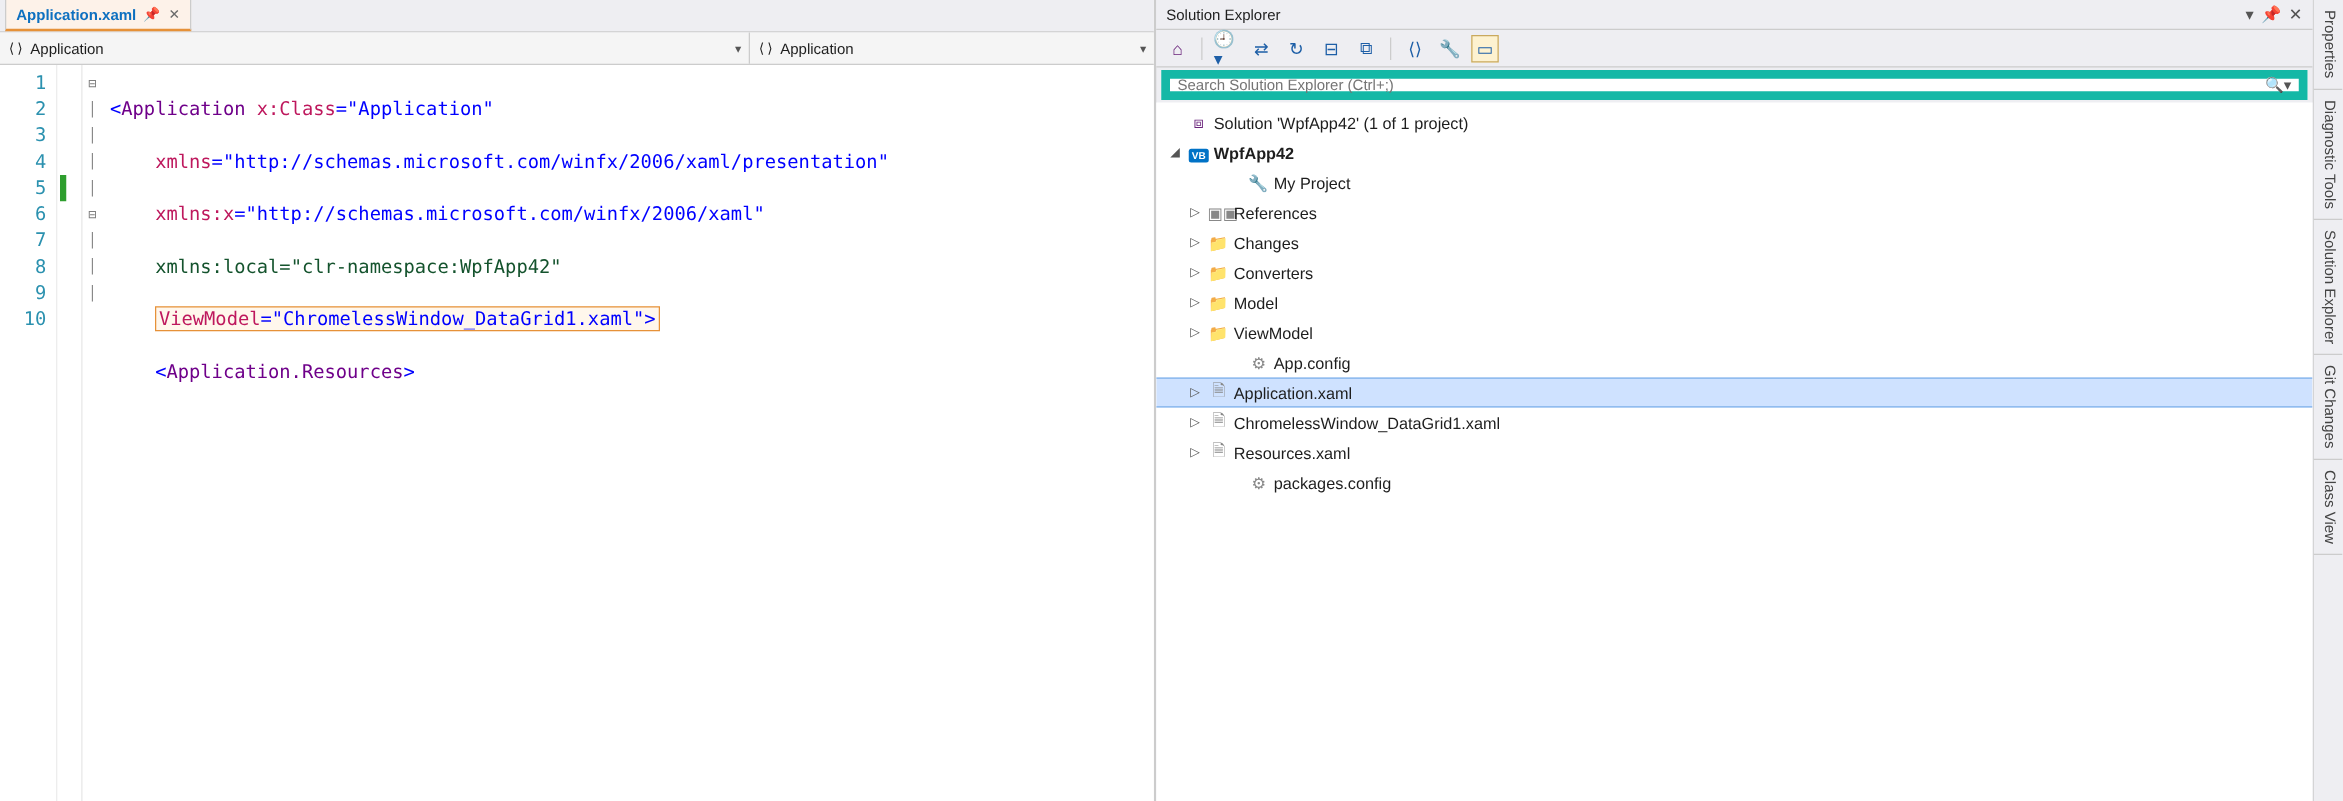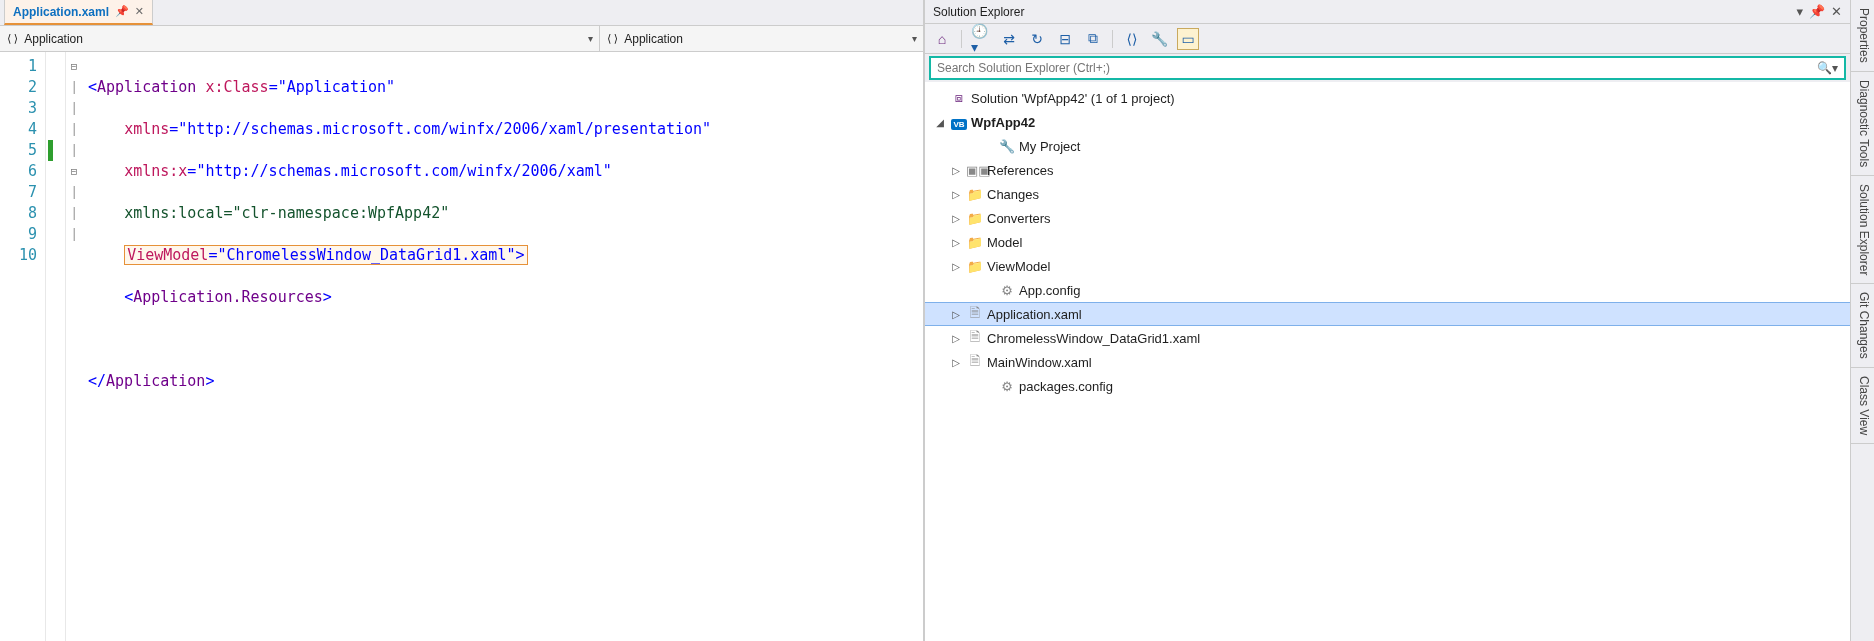--- a/index.html
+++ b/index.html
@@ -131,21 +131,21 @@
     border-bottom: 1px solid #ccc;
     background:#eeeef2;
     height:30px;
   }
   .tb-btn { width:22px; height:22px; display:flex; align-items:center; justify-content:center; color:#1e5fa7; cursor:pointer; font-size:14px; border:1px solid transparent;}
   .tb-btn.active{border:1px solid #c9a95e; background:#fdf2d0;}
   .tb-sep{width:1px;height:18px;background:#ccc;margin:0 2px;}
   .se-search {
     display:flex;align-items:center;
     margin:2px 4px;
-    border:2px solid #14b8a6;
+    border:7px solid #14b8a6;
     background:#fff;
     height:24px;
     padding:0 6px;
   }
   .se-search input{flex:1;border:none;outline:none;font-size:12px;color:#777;background:transparent;}
   .se-search .srch-icon{color:#555;font-size:12px;}
   .tree {
     flex:1;
     background:#fff;
     overflow:auto;
@@ -252,21 +252,20 @@
         <div></div>
     </div>
     <div class="code-lines">
 <div><span class="c-blue">&lt;</span><span class="c-purple">Application </span><span class="c-attr">x:Class</span><span class="c-blue">=</span><span class="c-blue">"</span><span class="c-blue">Application</span><span class="c-blue">"</span></div>
 <div>    <span class="c-attr">xmlns</span><span class="c-blue">=</span><span class="c-blue">"</span><span class="c-blue">http://schemas.microsoft.com/winfx/2006/xaml/presentation</span><span class="c-blue">"</span></div>
 <div>    <span class="c-attr">xmlns:x</span><span class="c-blue">=</span><span class="c-blue">"</span><span class="c-blue">http://schemas.microsoft.com/winfx/2006/xaml</span><span class="c-blue">"</span></div>
 <div>    <span class="c-gray">xmlns:local</span><span class="c-gray">=</span><span class="c-gray">"</span><span class="c-gray">clr-namespace:WpfApp42</span><span class="c-gray">"</span></div>
 <div>    <span class="hl-box"><span class="c-attr">ViewModel</span><span class="c-blue">=</span><span class="c-blue">"</span><span class="c-blue">ChromelessWindow_DataGrid1.xaml</span><span class="c-blue">"</span><span class="c-blue">&gt;</span></span></div>
 <div>    <span class="c-blue">&lt;</span><span class="c-purple">Application.Resources</span><span class="c-blue">&gt;</span></div>
 <div>        </div>
-<div><span class="c-blue">&lt;/</span><span class="c-purple">Application</span><span class="c-blue">&gt;</span></div>
 <div> </div>
     </div>
   </div>
 </div>
 
 <div class="solution-panel">
   <div class="se-title">
     <span>Solution Explorer</span>
     <span class="spacer"></span>
     <span class="winbtn">▾</span>
@@ -344,21 +343,21 @@
       <span>Application.xaml</span>
     </div>
     <div class="tree-row indent-1">
       <span class="exp">▷</span>
         <span class="node-icon file-icon">🗎</span>
       <span>ChromelessWindow_DataGrid1.xaml</span>
     </div>
     <div class="tree-row indent-1">
       <span class="exp">▷</span>
         <span class="node-icon file-icon">🗎</span>
-      <span>MainWindow.xaml</span>
+      <span>Resources.xaml</span>
     </div>
     <div class="tree-row indent-2">
       <span class="exp"></span>
         <span class="node-icon file-icon">⚙</span>
       <span>packages.config</span>
     </div>
   </div>
 </div>
 
 <div class="right-tabs">

